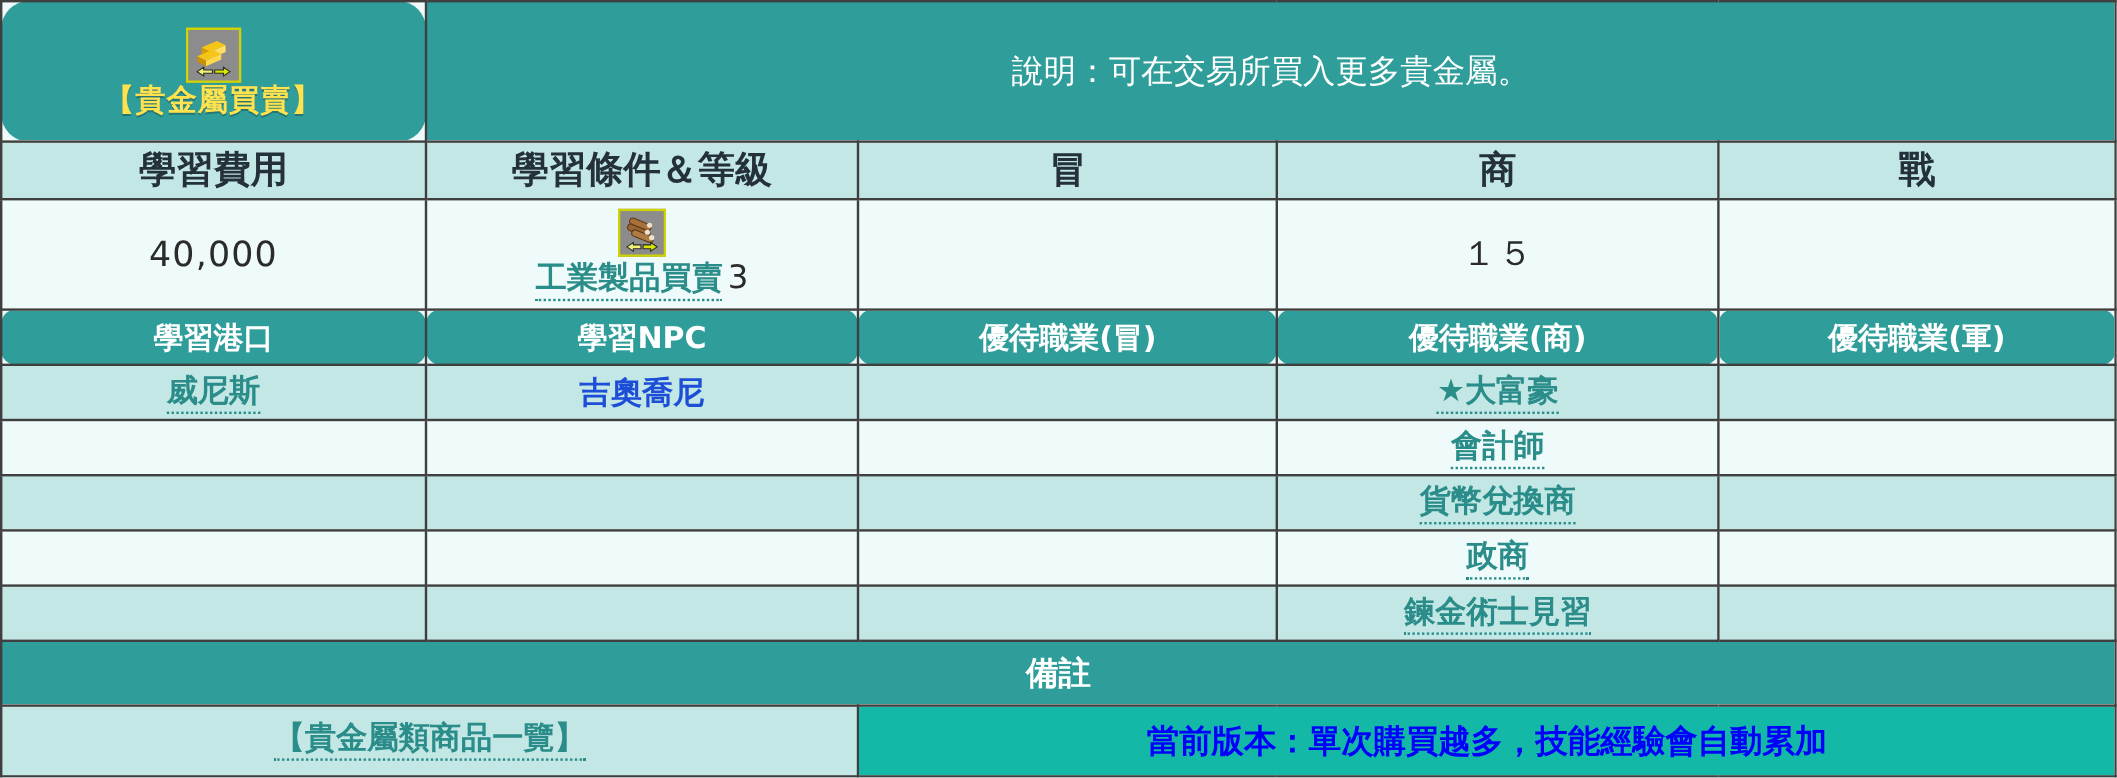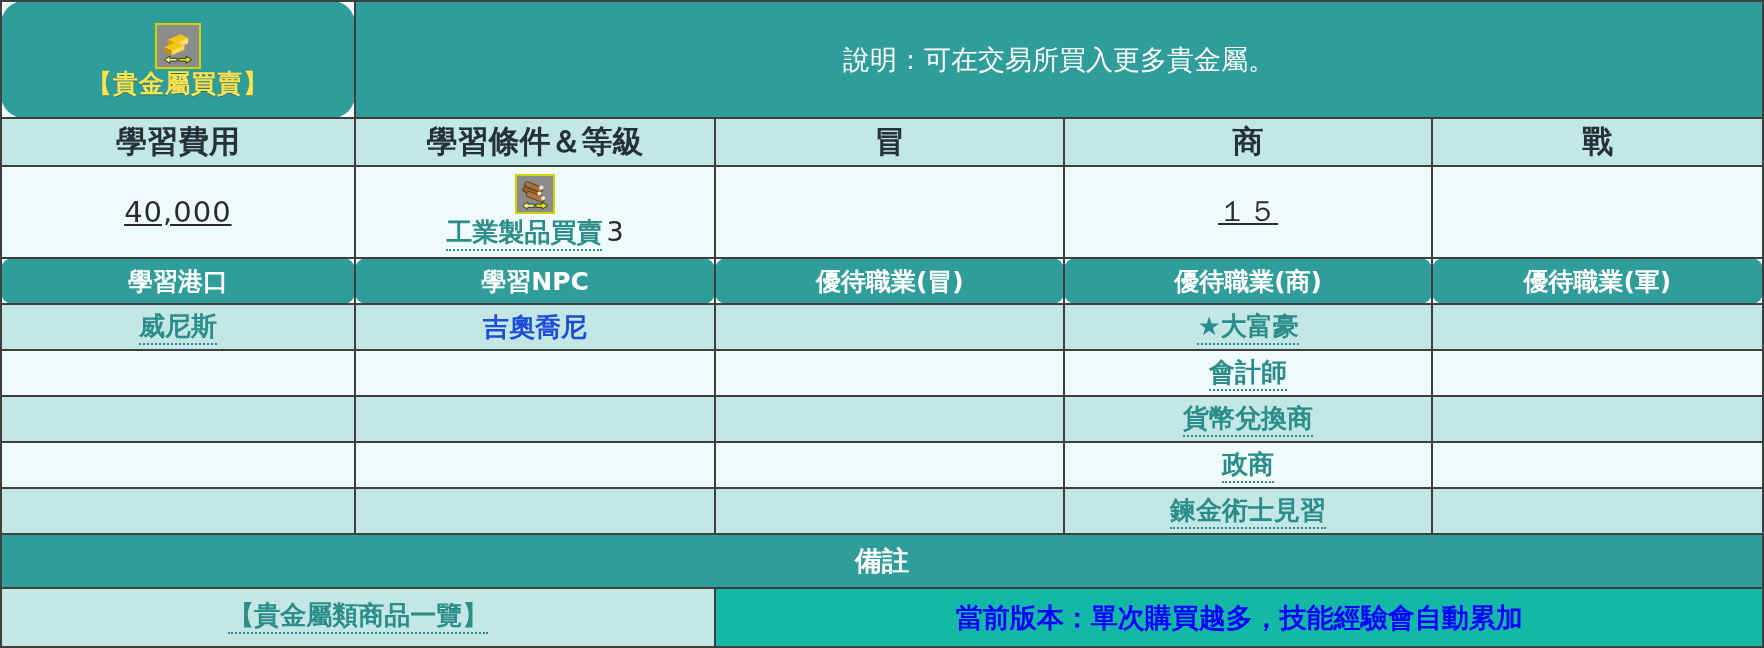--- a/index.html
+++ b/index.html
@@ -93,21 +93,20 @@
   }
   .plain-bold{
     color:#1d4ed8;
     font-weight:bold;
     font-size:26px;
   }
   .num{
     font-size:29px;
     color:#2b2b2b;
     letter-spacing:1px;
-    text-decoration:underline;
   }
   .cond-wrap{
     display:flex;
     flex-direction:column;
     align-items:center;
     justify-content:center;
     gap:2px;
     text-align:center;
   }
   .cond-line{

